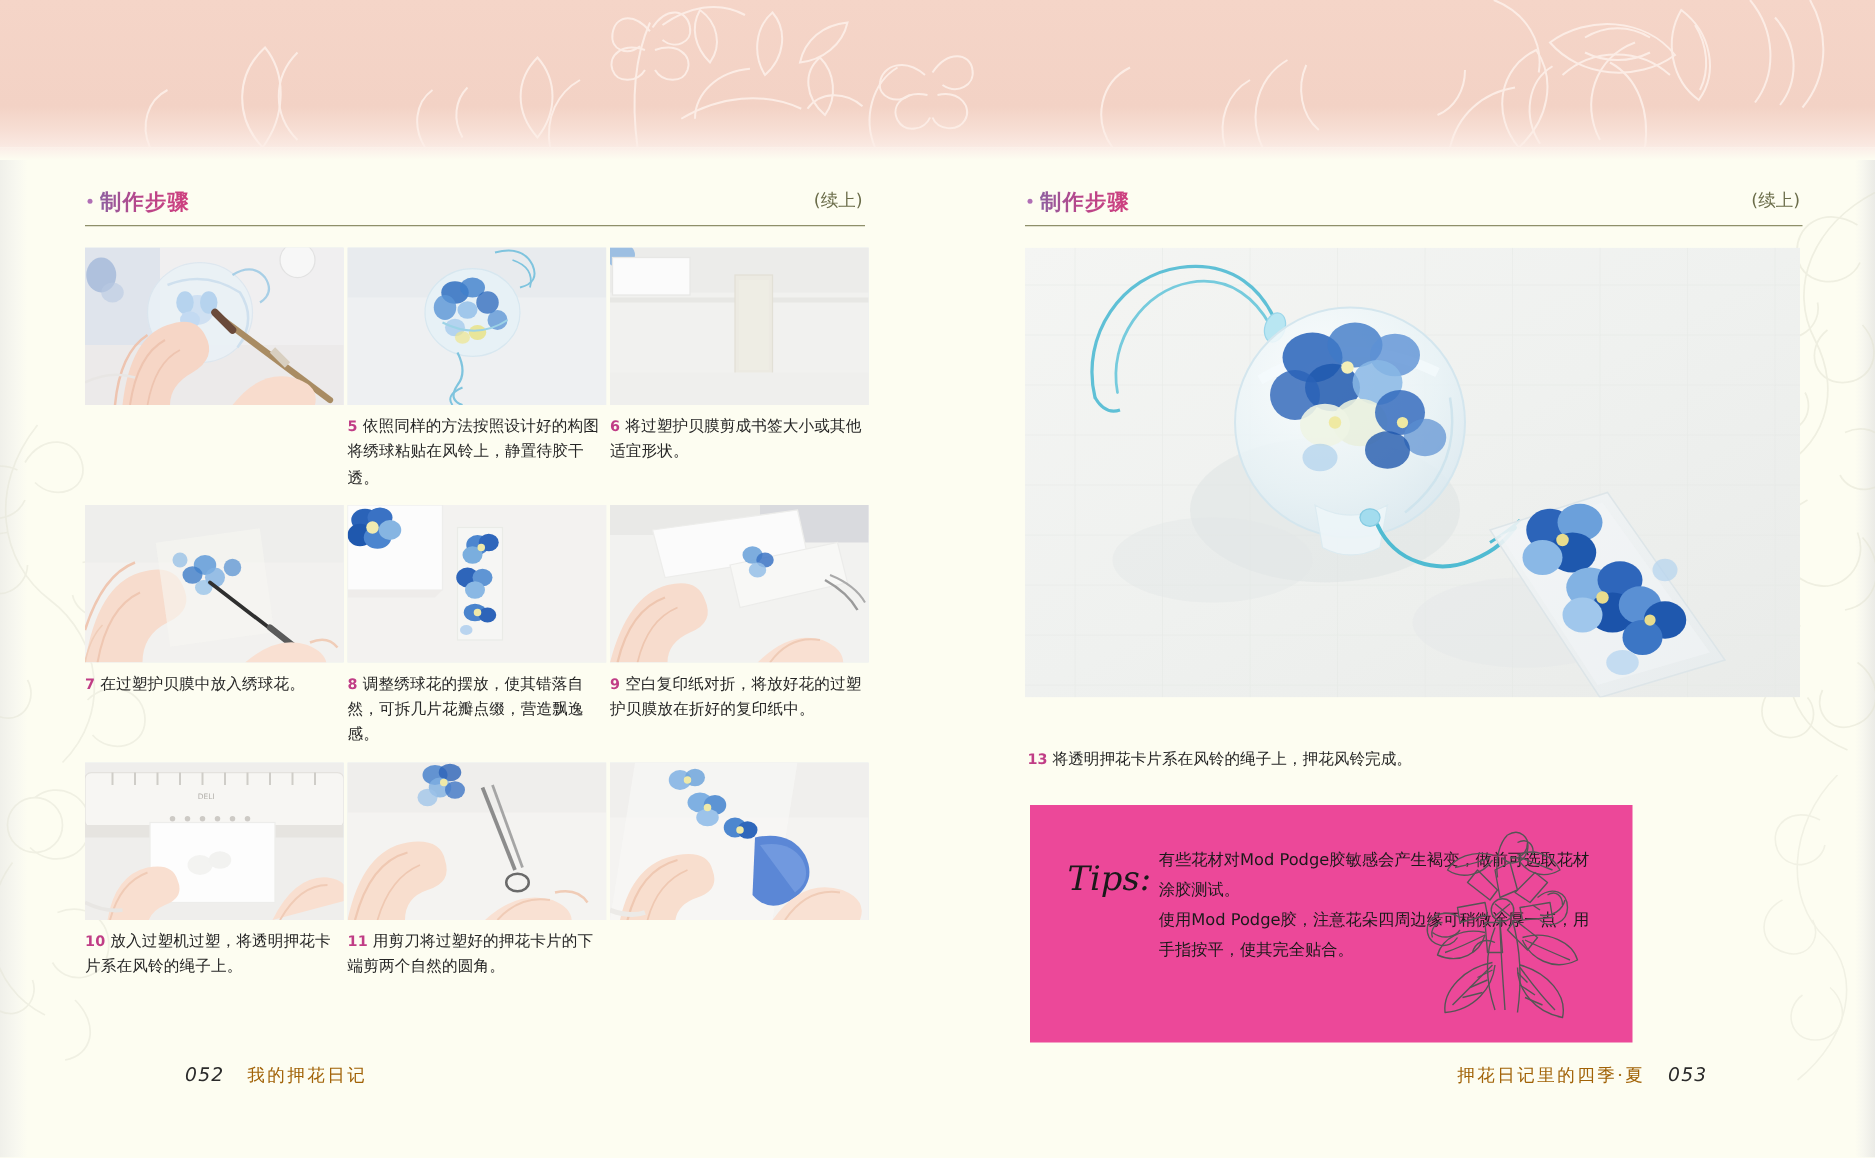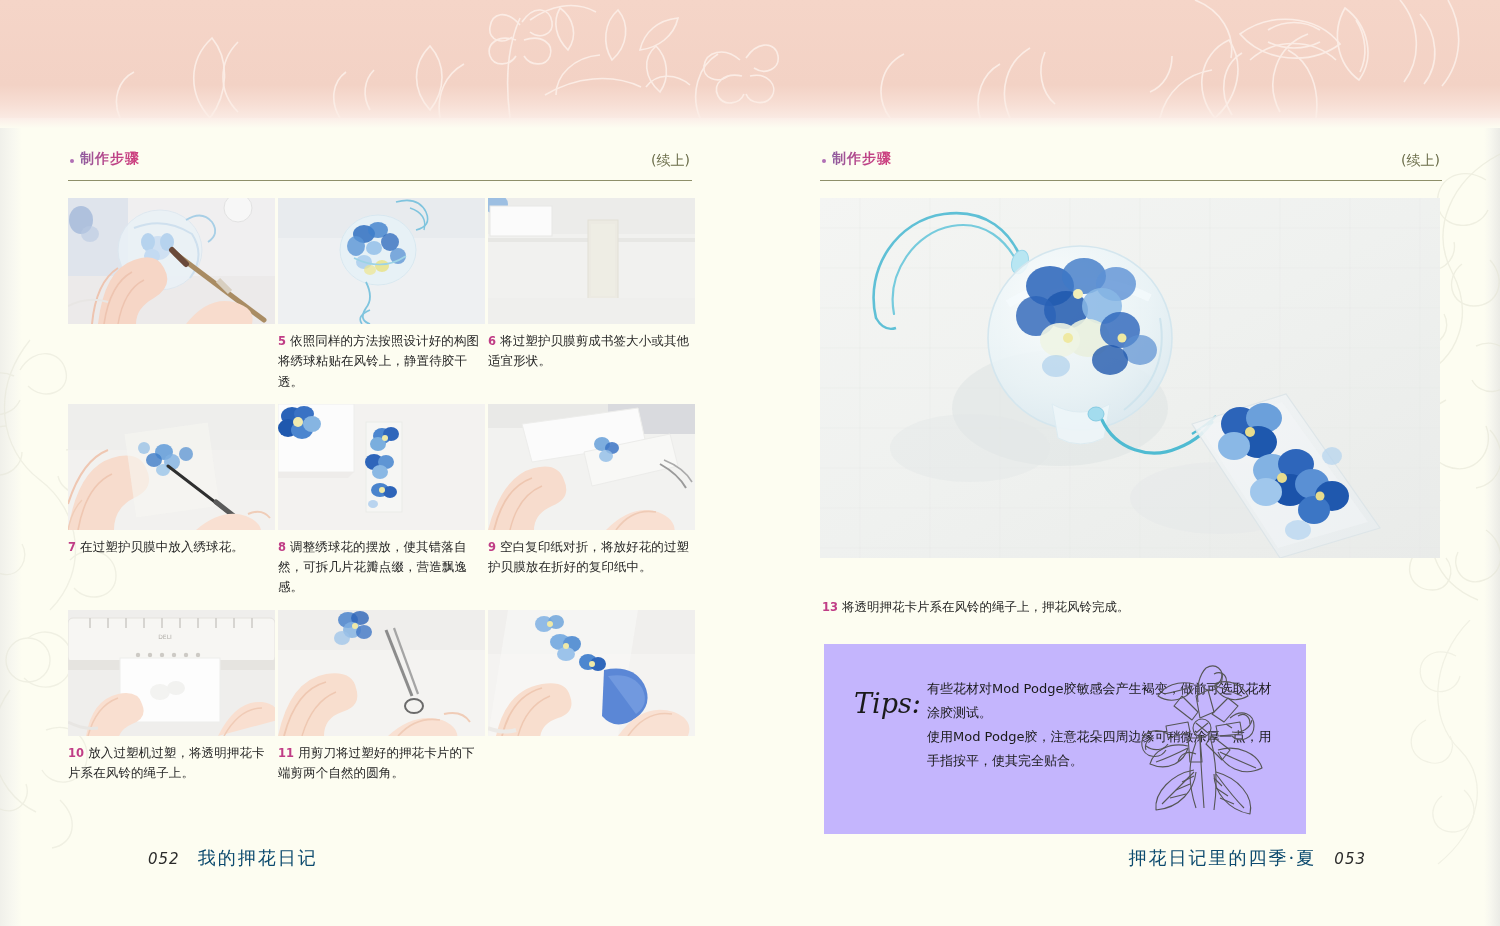--- a/index.html
+++ b/index.html
@@ -28,21 +28,21 @@
     background:linear-gradient(90deg,#f0f0ea 0%,#f8f8f0 60%,#fdfdf1 100%);}
   .edge-r{position:absolute;right:0;top:128px;width:16px;height:798px;
     background:linear-gradient(270deg,#ebebe6 0%,#f7f7ef 60%,#fdfdf1 100%);}
 
   
   .leftpage{position:absolute;left:68px;top:150px;width:624px;height:760px;}
   .rightpage{position:absolute;left:820px;top:150px;width:622px;height:760px;}
 
   
   .sec-head{position:relative;height:34px;}
-  .sec-title{position:absolute;left:12px;top:0;font-size:14px;font-weight:700;
+  .sec-title{position:absolute;left:12px;top:0;font-size:17px;font-weight:700;
     letter-spacing:1px;
     background:linear-gradient(90deg,#8e5fa0 0%,#b8458a 45%,#cf3f7e 100%);
     -webkit-background-clip:text;background-clip:text;color:transparent;
     -webkit-text-fill-color:transparent;}
   .sec-dot{position:absolute;left:2px;top:9px;width:4px;height:4px;border-radius:50%;
     background:#b06fb5;}
   .sec-cont{position:absolute;right:2px;top:2px;font-size:14px;color:#6b6d4a;}
   .sec-rule{position:absolute;left:0;right:0;top:30px;height:1px;background:#8e8f6a;}
 
   
@@ -55,35 +55,35 @@
     letter-spacing:.1px;}
   .num{color:#c03d86;font-weight:700;font-size:11.5px;margin-right:4px;
     font-family:"DejaVu Sans","Liberation Sans",sans-serif;}
 
   
   .hero{position:absolute;left:0;top:48px;width:620px;height:360px;overflow:hidden;}
   .hero-cap{position:absolute;left:2px;top:413px;font-size:12.5px;color:#262626;margin-top:36px;}
 
   
   .tips{position:absolute;left:4px;top:494px;width:482px;height:190px;
-    background:#c4b5fd;}
+    background:#ec4899;}
   .tips-label{position:absolute;left:30px;top:44px;font-size:27px;
     font-family:"DejaVu Serif","Liberation Serif",serif;font-style:italic;color:#1a1a1a;}
   .tips-body{position:absolute;left:103px;top:33px;width:350px;font-size:13px;
     line-height:1.85;color:#1a1a1a;}
   .tips-art{position:absolute;right:20px;top:14px;}
 
   
   .foot{position:absolute;bottom:40px;font-size:13px;color:#3a3a3a;}
   .foot-l{left:80px;}
   .foot-r{right:76px;}
   .folio{font-size:15px;letter-spacing:1px;color:#2b2b2b;
     font-family:"DejaVu Sans","Liberation Sans",sans-serif;font-style:italic;}
-  .booktitle{font-family:"DejaVu Serif","Liberation Serif",serif;font-size:18px;
-    letter-spacing:2px;color:#0c4a6e;}
+  .booktitle{font-family:"DejaVu Serif","Liberation Serif",serif;font-size:14px;
+    letter-spacing:2px;color:#a16207;}
 </style>
 </head>
 <body>
 
 <div class="page">
 
   <div class="banner">
     <svg width="1500" height="118" viewBox="0 0 1500 118">
       <g fill="none" stroke="#fceee7" stroke-width="1.6" opacity="0.95">
         <path d="M510 118 C505 80 508 45 520 18"></path>

